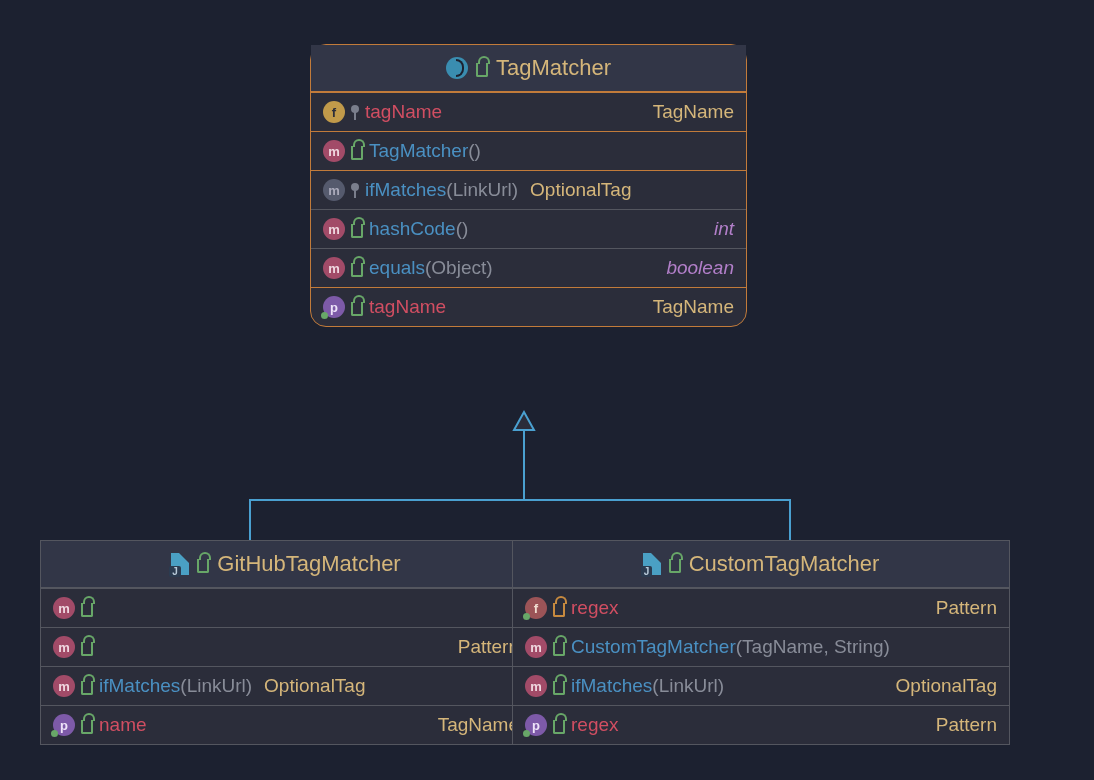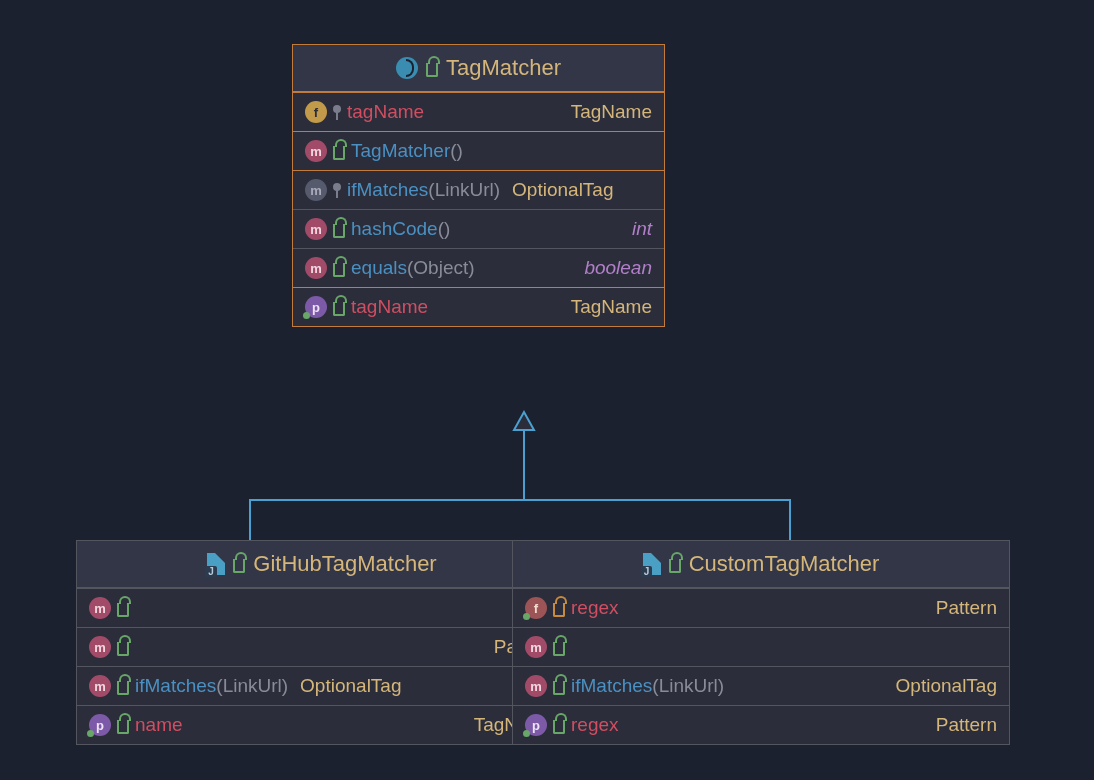--- a/index.html
+++ b/index.html
@@ -158,21 +158,21 @@
 <body>
 
 <div class="canvas">
 
   <svg class="connectors">
     <path d="M 524 428 L 524 500 L 250 500 L 250 540" fill="none" stroke="#4aa0d0" stroke-width="2"></path>
     <path d="M 524 428 L 524 500 L 790 500 L 790 540" fill="none" stroke="#4aa0d0" stroke-width="2"></path>
     <polygon points="524,412 514,430 534,430" fill="#2b2d3a" stroke="#4aa0d0" stroke-width="2"></polygon>
   </svg>
 
-  <div class="class-box primary" style="left:292px; top:44px; width:373px;">
+  <div class="class-box primary" style="left:310px; top:44px; width:437px;border-radius:16px;">
     <div class="class-header">
       <span class="badge badge-c"></span>
       <span class="lock-ic lock-green"></span>
       <span class="class-title">TagMatcher</span>
     </div>
     <div class="member-row section-top">
       <span class="badge badge-f">f</span>
       <span class="pin-ic"></span>
       <span class="name-field">tagName</span>
       <span class="ret-type">TagName</span>
@@ -209,21 +209,21 @@
       <span class="ret-italic">boolean</span>
     </div>
     <div class="member-row section-top">
       <span class="badge badge-p greendot">p</span>
       <span class="lock-ic lock-green"></span>
       <span class="name-field">tagName</span>
       <span class="ret-type">TagName</span>
     </div>
   </div>
 
-  <div class="class-box" style="left:40px; top:540px; width:492px;margin-left:36px;">
+  <div class="class-box" style="left:40px; top:540px; width:492px;">
     <div class="class-header">
       <span class="file-ic"></span>
       <span class="lock-ic lock-green"></span>
       <span class="class-title">GitHubTagMatcher</span>
     </div>
     <div class="member-row">
       <span class="badge badge-m">m</span>
       <span class="lock-ic lock-green"></span>
     </div>
     <div class="member-row">
@@ -255,20 +255,23 @@
     </div>
     <div class="member-row">
       <span class="badge badge-ff greendot">f</span>
       <span class="lock-ic lock-orange"></span>
       <span class="name-field">regex</span>
       <span class="ret-type">Pattern</span>
     </div>
     <div class="member-row">
       <span class="badge badge-m">m</span>
       <span class="lock-ic lock-green"></span>
+      <span>
+        <span class="name-method">CustomTagMatcher</span><span class="param">(TagName, String)</span>
+      </span>
     </div>
     <div class="member-row">
       <span class="badge badge-m">m</span>
       <span class="lock-ic lock-green"></span>
       <span>
         <span class="name-method">ifMatches</span><span class="param">(LinkUrl)</span>
       </span>
       <span class="ret-type">OptionalTag</span>
     </div>
     <div class="member-row">

